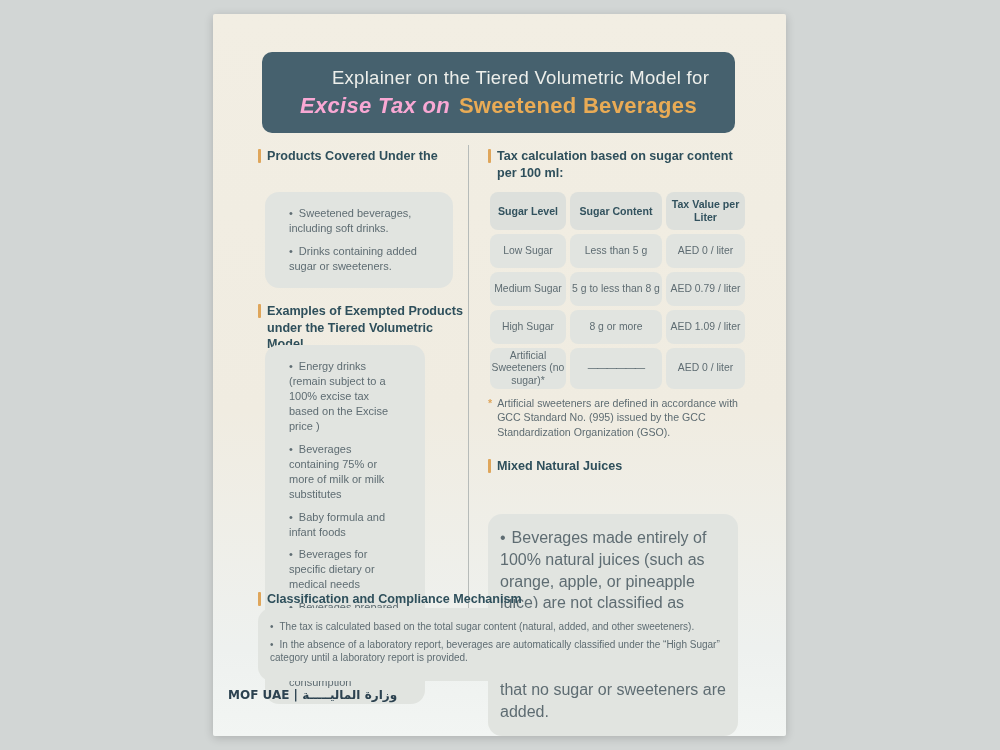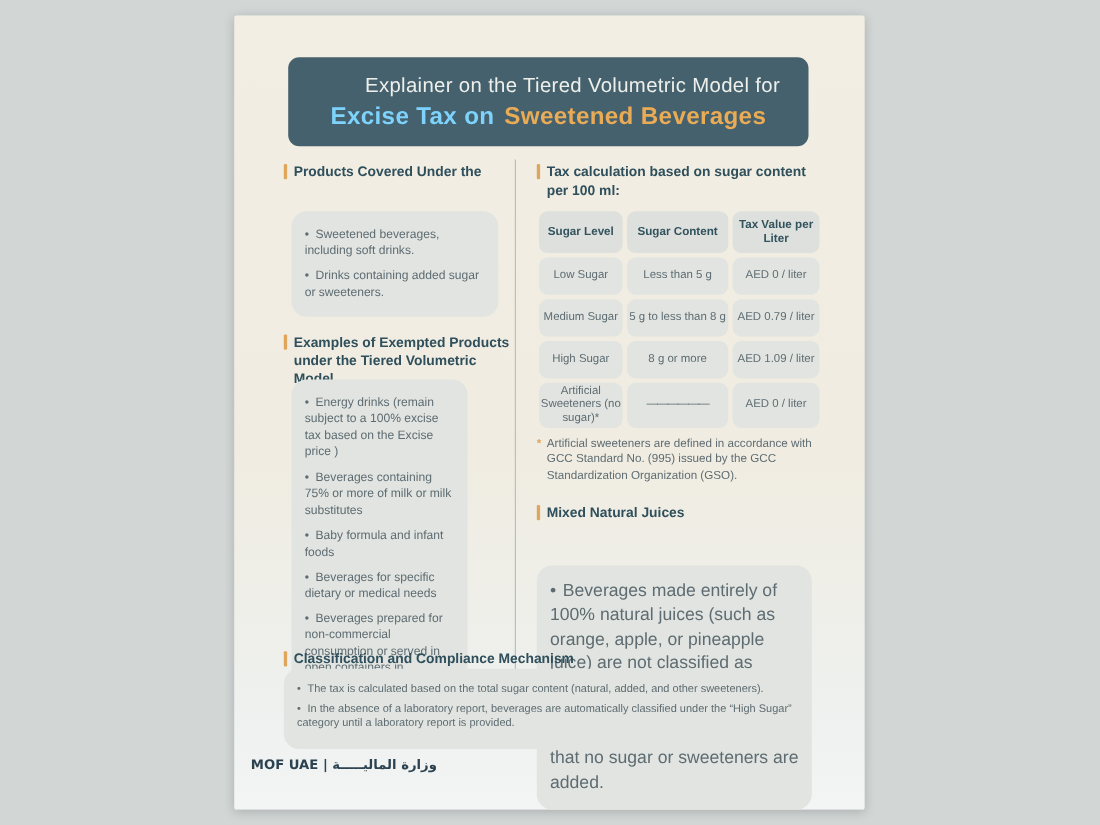--- a/index.html
+++ b/index.html
@@ -34,21 +34,21 @@
   }
   .banner-line1 {
     color: #edefeb;
     font-size: 18.5px;
     font-weight: 400;
     letter-spacing: 0.3px;
     margin-bottom: 4px;
     margin-left: 44px;
   }
   .banner-line2 { font-size: 22px; font-weight: 700; letter-spacing: 0.3px; }
-  .banner-line2 .prefix { color: #7dd3fc; }
+  .banner-line2 .prefix { color: #f9a8d4; font-style: italic; }
   .banner-line2 .highlight { color: #e9ab55; margin-left: 9px; }
 
   
   .sec-heading {
     position: relative;
     padding-left: 9px;
     color: #2e4f5b;
     font-weight: 700;
     font-size: 12.6px;
     line-height: 1.32;
@@ -60,21 +60,21 @@
     width: 3px; height: 14px;
     background: #dfa65b;
     border-radius: 1px;
   }
   .sec-heading .hline { display: block; }
 
   
   .graybox {
     background: #e1e4e0;
     border-radius: 14px;
-    padding: 14px 12px;
+    padding: 14px 24px;
     color: #5e6c72;
     font-size: 11px;
     line-height: 1.36;
   }
   .bullet { margin-bottom: 8px; }
   .bullet:last-child { margin-bottom: 0; }
   .bullet::before { content: "•"; margin-right: 6px; color: #5e6c72; }
 
   
   .left-heading-1 { position: absolute; left: 45px; top: 134px; width: 200px; }

